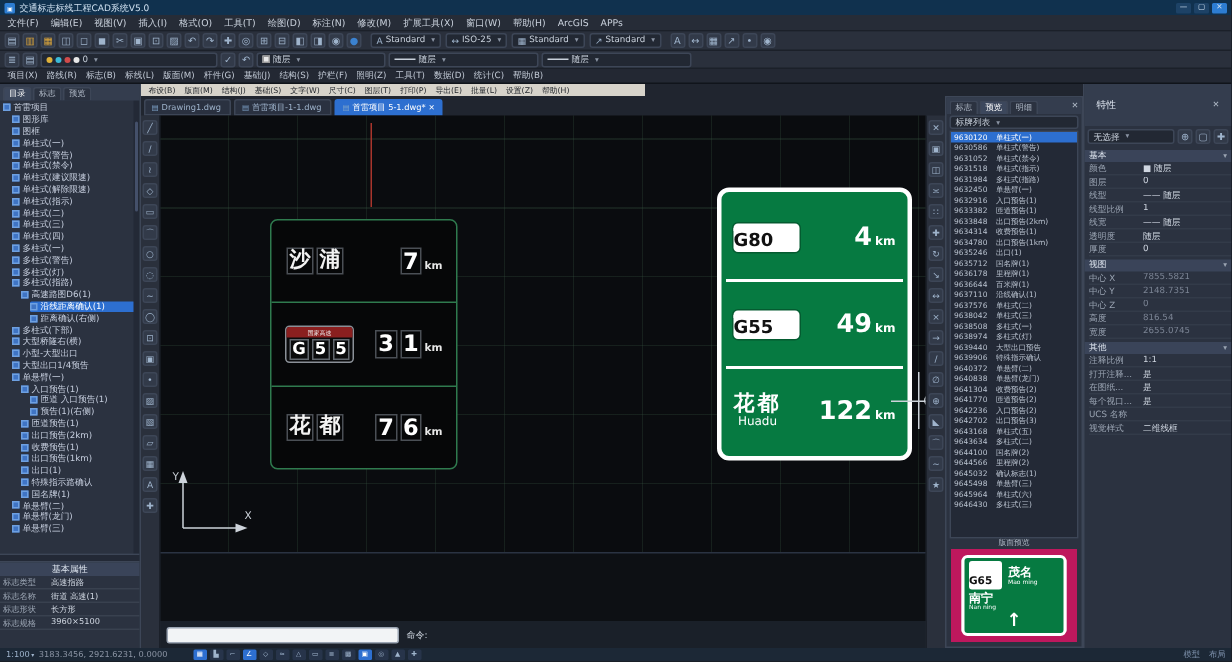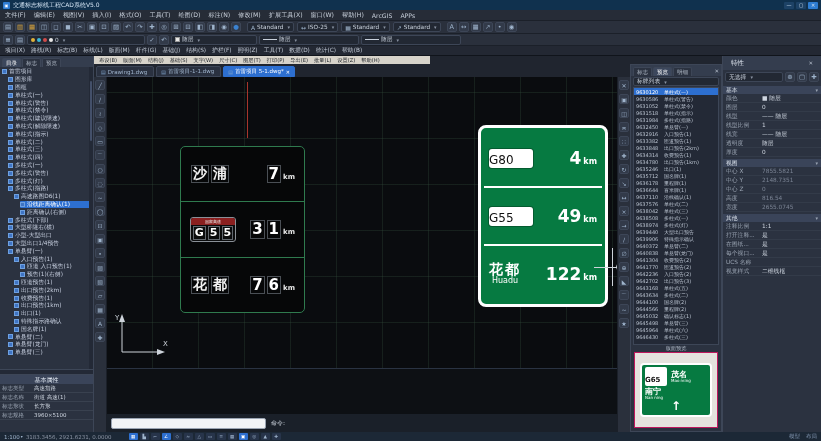--- a/index.html
+++ b/index.html
@@ -96,21 +96,21 @@
   .shD .numD{display:flex;justify-content:center;padding:1px 2px;}
   .shD .numD .bx{color:#fff;font-size:11px;font-weight:bold;border-color:#60666d;}
 
   
   .signR{position:absolute;left:371px;top:48px;width:130px;height:182px;background:#067a41;border:3px solid #fff;border-radius:8px;display:flex;flex-direction:column;padding:2px 3px;}
   .srrow{flex:1;display:flex;align-items:center;justify-content:space-between;padding:0 5px;border-bottom:2px solid #fff;}
   .srrow:last-child{border-bottom:none;}
   .shC{background:#fff;border-radius:3px;width:44px;overflow:hidden;box-shadow:0 0 0 1px rgba(0,0,0,.25);}
   .bandC{height:7px;background:#d22c26;position:relative;}
   .stars{position:absolute;left:50%;top:3px;width:2px;height:2px;background:#fff;border-radius:50%;transform:translateX(-50%);box-shadow:-8px 0 0 #fff,-4px 0 0 #fff,4px 0 0 #fff,8px 0 0 #fff;}
-  .shC .numC{font-size:12px;font-weight:normal;color:#111;text-align:center;padding:1px 0;}
+  .shC .numC{font-size:12px;font-weight:bold;color:#111;text-align:center;padding:1px 0;}
   .srval{display:flex;align-items:baseline;color:#fff;font-weight:bold;}
   .srnum{font-size:17px;}
   .unitR{font-size:8px;margin-left:2px;}
   .srdest{display:flex;flex-direction:column;line-height:1.05;}
   .srcn{font-size:14px;font-weight:bold;color:#fff;letter-spacing:2px;}
   .srpy{font-size:8px;color:#fff;text-align:center;}
 
   
   .chx{position:absolute;left:487px;top:190px;width:38px;height:1px;background:#cdd3da;}
   .chy{position:absolute;left:505px;top:171px;width:1px;height:38px;background:#cdd3da;}
@@ -118,34 +118,34 @@
   .ucs{position:absolute;left:6px;bottom:10px;}
 
   
   .mpanel{position:absolute;left:630px;top:8px;width:92px;height:368px;background:#2b3240;border:1px solid #3d4657;display:flex;flex-direction:column;}
   .mdd{margin:1px 2px;height:9px;}
   .mlist{flex:1;overflow:hidden;border:1px solid #3d4657;margin:0 2px;background:#232936;}
   .mrow{display:flex;gap:2px;height:7px;align-items:center;font-size:5px;color:#b9c2cf;padding:0 2px;white-space:nowrap;overflow:hidden;}
   .mrow.sel{background:#2d6fd0;color:#fff;}
   .mid{width:26px;flex:none;color:inherit;}
   .pvtitle{font-size:5.2px;color:#aeb7c4;text-align:center;height:7px;line-height:7px;}
-  .pvbox{height:76px;margin:0 3px 3px;background:#e5e3de;border:1px solid #be185d;display:flex;align-items:center;justify-content:center;}
+  .pvbox{height:62px;margin:0 3px 3px;background:#e5e3de;border:7px solid #be185d;display:flex;align-items:center;justify-content:center;}
   .pvsign{width:72px;height:54px;background:#067a41;border:2px solid #fff;border-radius:4px;padding:2px 3px;display:flex;flex-direction:column;color:#fff;}
   .shM{background:#fff;border-radius:2px;width:22px;overflow:hidden;flex:none;}
   .bandM{height:4px;background:#d22c26;}
   .shM .numM{font-size:7px;font-weight:bold;color:#111;text-align:center;line-height:8px;}
   .pvr1{display:flex;gap:4px;align-items:center;}
   .pvcol{display:flex;flex-direction:column;line-height:1;}
   .pvcn{font-size:8px;font-weight:bold;}
   .pvpy{font-size:4px;}
   .pvarrow{font-size:12px;text-align:center;line-height:1.1;font-weight:bold;margin-top:auto;}
 
   
   .props{position:absolute;left:722px;top:0;width:99px;height:376px;background:#2b3240;border-left:1px solid #3d4657;display:flex;flex-direction:column;font-size:5.8px;}
-  .prhead{display:flex;align-items:center;height:14px;background:#343d4e;padding:0 8px;color:#dfe6f0;font-size:6.5px;}
+  .prhead{display:flex;align-items:center;height:28px;background:#343d4e;padding:0 8px;color:#dfe6f0;font-size:6.5px;}
   .prsel{display:flex;align-items:center;gap:2px;margin:2px;}
   .prsel .dd{flex:1;}
   .psec{background:#3a4459;color:#dfe6f0;height:8px;line-height:8px;padding:0 3px;display:flex;margin-top:2px;}
   .psec::after{content:"▾";margin-left:auto;font-size:5px;color:#9aa4b2;}
   .prow{display:flex;height:9px;align-items:center;border-bottom:1px solid #333b49;margin-left:3px;padding-right:2px;}
   .prk{width:36px;color:#9aa4b2;flex:none;white-space:nowrap;overflow:hidden;}
   .prv{color:#cfd6e0;white-space:nowrap;overflow:hidden;}
   .dimsec .prv{color:#7b8494;}
 
   

